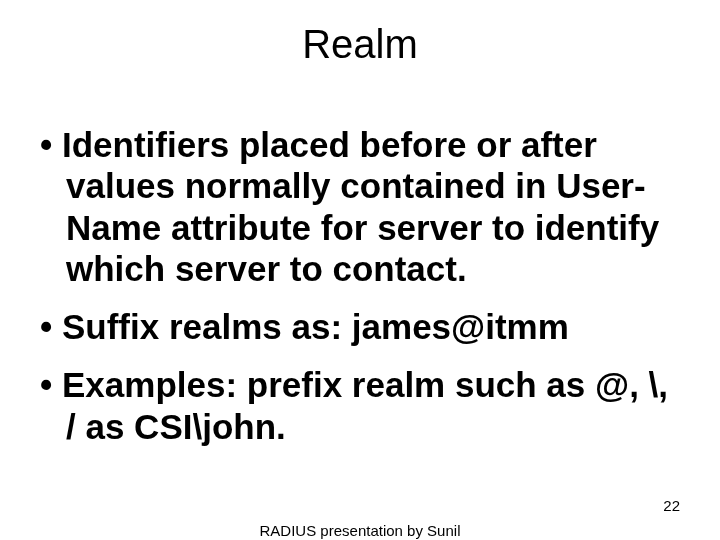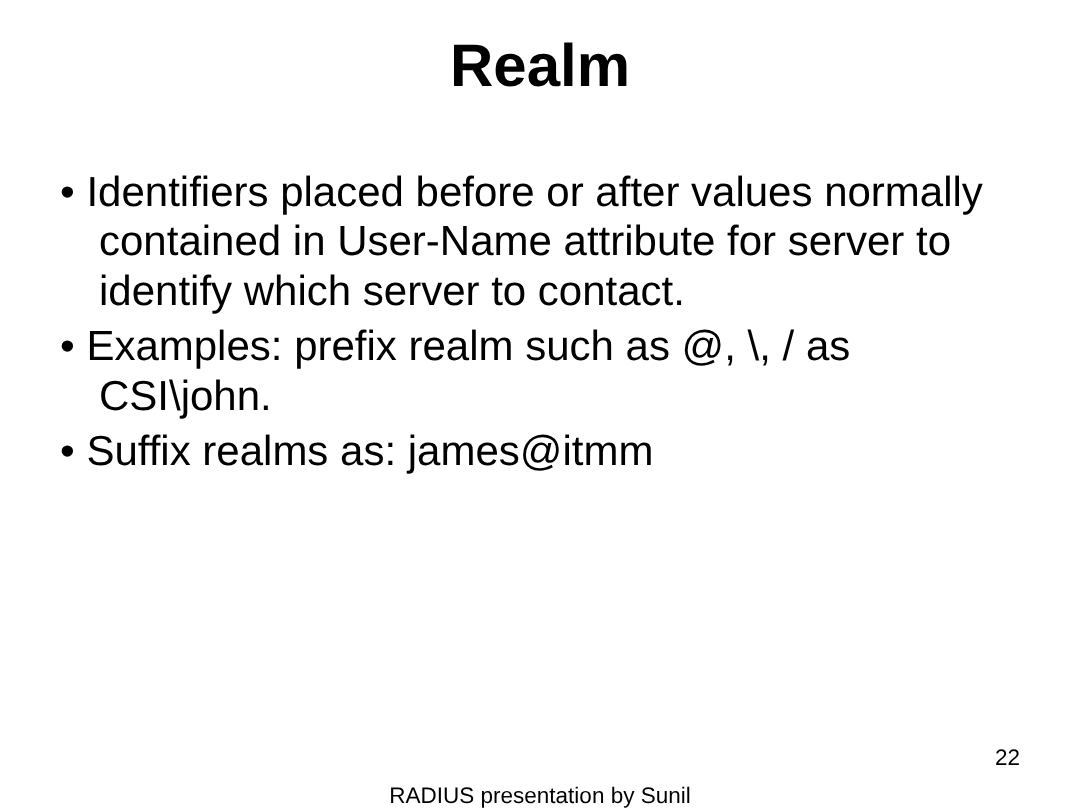--- a/index.html
+++ b/index.html
@@ -14,38 +14,39 @@
   }
   .slide {
     width: 720px;
     height: 540px;
     position: relative;
     box-sizing: border-box;
   }
   .title {
     text-align: center;
     font-size: 40px;
-    font-weight: bold;
+    font-weight: normal;
     padding-top: 22px;
     margin: 0;
   }
   .body {
     padding: 40px 40px 0 40px;
   }
   ul.bullets {
     list-style: none;
     margin: 0;
     padding: 0;
   }
   ul.bullets li {
-    font-size: 28px;
+    font-size: 35px;
     line-height: 1.18;
     padding-left: 26px;
     text-indent: -26px;
-    margin: 4px 0 4px 0;
+    margin: 17px 0 4px 0;
+    font-weight: bold;
   }
   ul.bullets li::before {
     content: "• ";
   }
   .footer {
     position: absolute;
     bottom: 18px;
     left: 0;
     width: 720px;
     box-sizing: border-box;
@@ -69,22 +70,22 @@
 </style>
 </head>
 <body>
 
 <div class="slide">
   <h1 class="title">Realm</h1>
 
   <div class="body">
     <ul class="bullets">
       <li>Identifiers placed before or after values normally contained in User-Name attribute for server to identify which server to contact.</li>
+      <li>Suffix realms as: james@itmm</li>
       <li>Examples: prefix realm such as @, \, / as CSI\john.</li>
-      <li>Suffix realms as: james@itmm</li>
     </ul>
   </div>
 
   <div class="footer">
     <div class="footer-center">RADIUS presentation by Sunil Vallamkonda</div>
     <div class="footer-right">22</div>
   </div>
 </div>
 
 </body></html>

